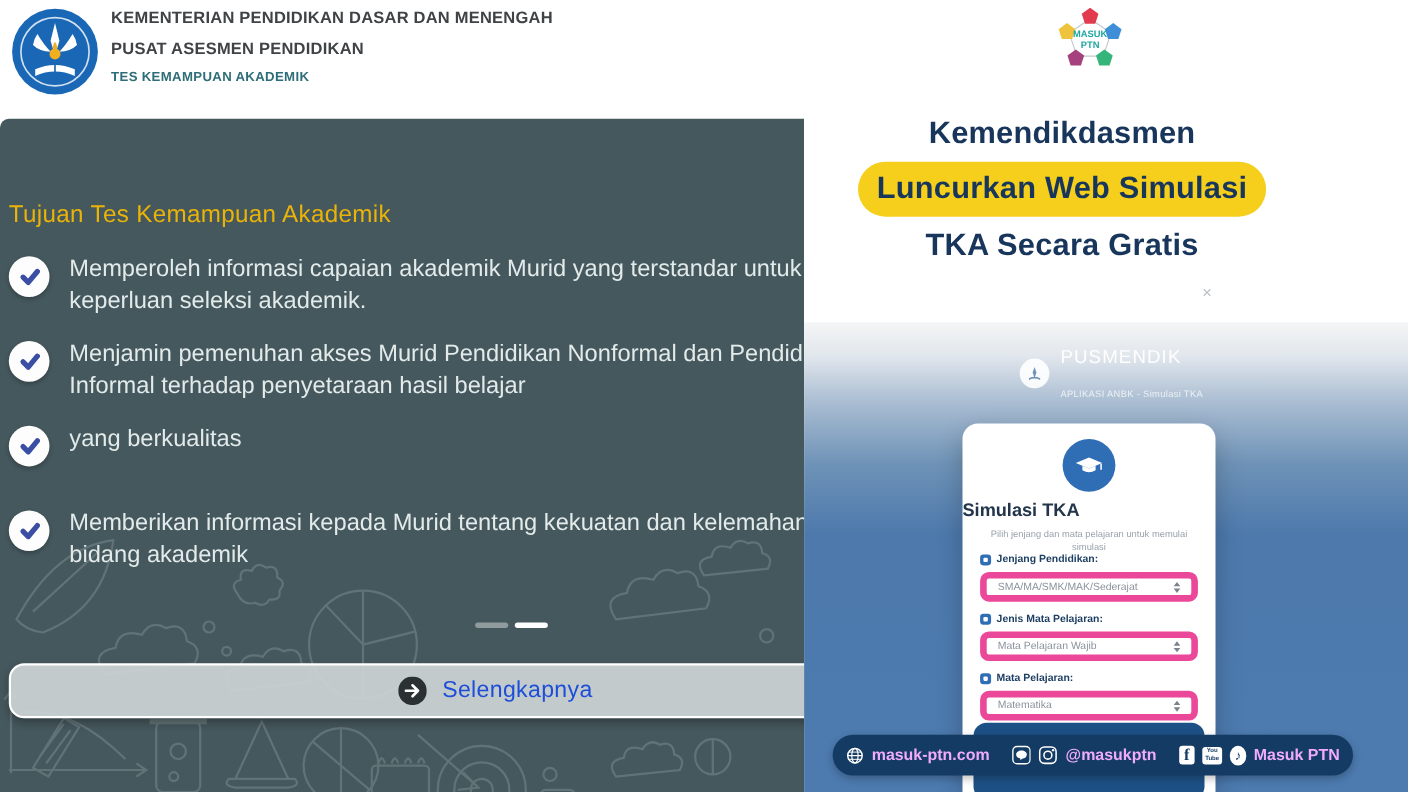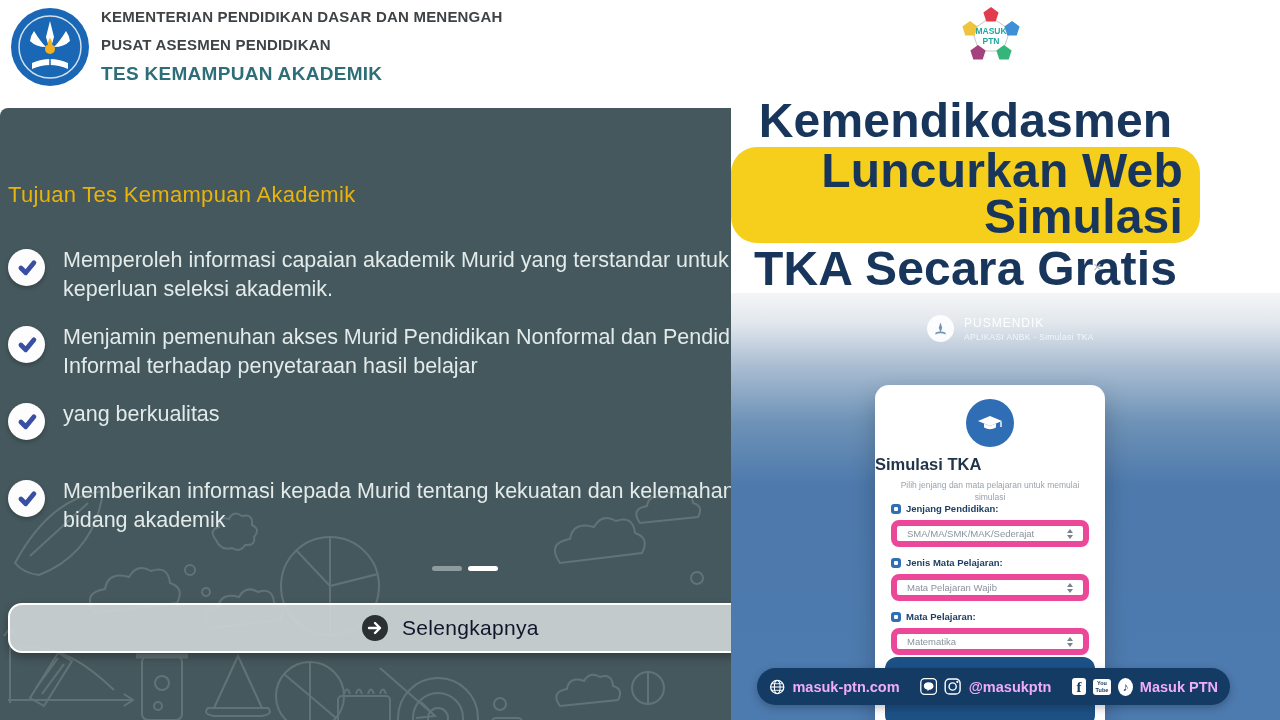--- a/index.html
+++ b/index.html
@@ -6,66 +6,66 @@
   html,body { width:1280px; height:720px; overflow:hidden; background:#fff;
               font-family:"Liberation Sans", sans-serif; }
 
   
   .left-site { position:absolute; left:0; top:0; width:731px; height:720px; background:#fff; }
   .site-header { position:absolute; left:0; top:0; width:731px; height:108px; background:#fff; }
   .kemdik-logo { position:absolute; left:10px; top:7px; width:80px; height:80px; }
   .hdr-text { position:absolute; left:101px; top:0; }
   .hdr-line1 { position:absolute; left:0; top:8px;  width:620px; font-size:15px; font-weight:600; color:#3f4346; letter-spacing:.2px; white-space:nowrap; }
   .hdr-line2 { position:absolute; left:0; top:36px; width:620px; font-size:15px; font-weight:600; color:#3f4346; letter-spacing:.2px; white-space:nowrap; }
-  .hdr-line3 { position:absolute; left:0; top:63px; width:620px; font-size:19px; font-weight:700; color:#2e6e79; letter-spacing:.3px; white-space:nowrap; }
+  .hdr-line3 { position:absolute; left:0; top:63px; width:620px; font-size:12px; font-weight:700; color:#2e6e79; letter-spacing:.3px; white-space:nowrap; }
 
   .hero { position:absolute; left:0; top:108px; width:731px; height:612px;
           background:#45585d; border-radius:8px 0 0 0; overflow:hidden; }
   .doodles { position:absolute; left:0; top:0; width:731px; height:612px; }
 
   .hero-title { position:absolute; left:8px; top:74px; font-size:22px; font-weight:500;
                 color:#eab308; letter-spacing:.3px; white-space:nowrap; }
 
-  .bullets { position:absolute; left:8px; top:138px; width:760px; }
+  .bullets { position:absolute; left:8px; top:122px; width:760px; }
   .bullet { position:relative; min-height:58px; margin-bottom:19px; }
   .check-circle { position:absolute; left:0; top:3px; width:37px; height:37px; border-radius:50%;
                   background:#fdfdfd; box-shadow:0 2px 4px rgba(0,0,0,.25);
                   display:flex; align-items:center; justify-content:center; }
   .bullet-text { margin-left:55px; color:#e3eaea; font-size:21.5px; line-height:29px; }
   .bullet-text span { display:block; white-space:nowrap; overflow:hidden; }
 
   .carousel { position:absolute; left:432px; top:458px; display:flex; gap:6px; }
   .car-bar { width:30px; height:5px; border-radius:3px; }
   .car-bar.dim { background:#8f9b9d; }
   .car-bar.lit { background:#ffffff; }
 
   .more-btn { position:absolute; left:8px; top:495px; width:1250px; height:50px;
               background:rgba(203,211,213,.93); border:2px solid #ffffff; border-radius:14px;
               box-shadow:0 4px 8px rgba(0,0,0,.3); cursor:pointer; }
   .more-inner { position:absolute; left:352px; top:0; height:46px; display:flex; align-items:center; gap:14px; }
-  .more-label { font-size:21px; font-weight:500; color:#0f172a; letter-spacing:.3px; }
+  .more-label { font-size:21px; font-weight:500; color:#1d4ed8; letter-spacing:.3px; }
 
   
   .poster { position:absolute; left:731px; top:0; width:549px; height:720px; background:#ffffff; overflow:hidden; }
   .mptn-logo { position:absolute; left:224px; top:4px; width:72px; height:62px; }
 
   .headline { position:absolute; left:0; top:98px; width:469px; text-align:center;
-              color:#18365c; font-weight:800; font-size:48px; line-height:46px; letter-spacing:.2px; }
+              color:#18365c; font-weight:800; font-size:28px; line-height:46px; letter-spacing:.2px; }
   .headline .hl-pill { display:inline-block; background:#f5cf1b; border-radius:26px;
                        padding:1px 17px 3px; margin:3px 0;text-align:right; }
   .close-x { position:absolute; left:362px; top:258px; font-size:15px; color:#b9bec3; cursor:pointer; }
 
   .shot { position:absolute; left:0; top:293px; width:549px; height:427px;
           background:linear-gradient(180deg,#f4f5f6 0%, #e2e7ed 7%, #aabdd2 17%, #6f93b7 30%, #4d79ac 45%, #4d7bb0 100%); }
 
   .brand-row { position:absolute; left:196px; top:22px; display:flex; align-items:center; gap:10px; }
   .brand-circle { width:27px; height:27px; border-radius:50%; background:rgba(255,255,255,.9);
                   display:flex; align-items:center; justify-content:center; }
-  .brand-name { font-size:12px; font-weight:400; color:rgba(255,255,255,.95); letter-spacing:1px; }
-  .brand-sub  { font-size:8.5px; color:rgba(255,255,255,.75); margin-top:2px; letter-spacing:.3px; }
+  .brand-name { font-size:17px; font-weight:400; color:rgba(255,255,255,.95); letter-spacing:1px; }
+  .brand-sub  { font-size:8.5px; color:rgba(255,255,255,.75); margin-top:18px; letter-spacing:.3px; }
 
   .sim-card { position:absolute; left:144px; top:92px; width:230px; height:335px;
               background:#ffffff; border-radius:14px 14px 0 0; box-shadow:0 10px 24px rgba(0,0,0,.22); }
   .cap-circle { position:absolute; left:91px; top:14px; width:48px; height:48px; border-radius:50%;
                 background:#2f6db5; display:flex; align-items:center; justify-content:center; }
   .sim-title { position:absolute; left:0; top:70px; width:230px; text-align:left;
                font-size:16.5px; font-weight:700; color:#22354a; }
   .sim-sub { position:absolute; left:10px; top:94px; width:210px; text-align:center;
              font-size:8.5px; line-height:12px; color:#9aa3ad; }
   .fgroup { position:absolute; left:16px; width:198px; }

